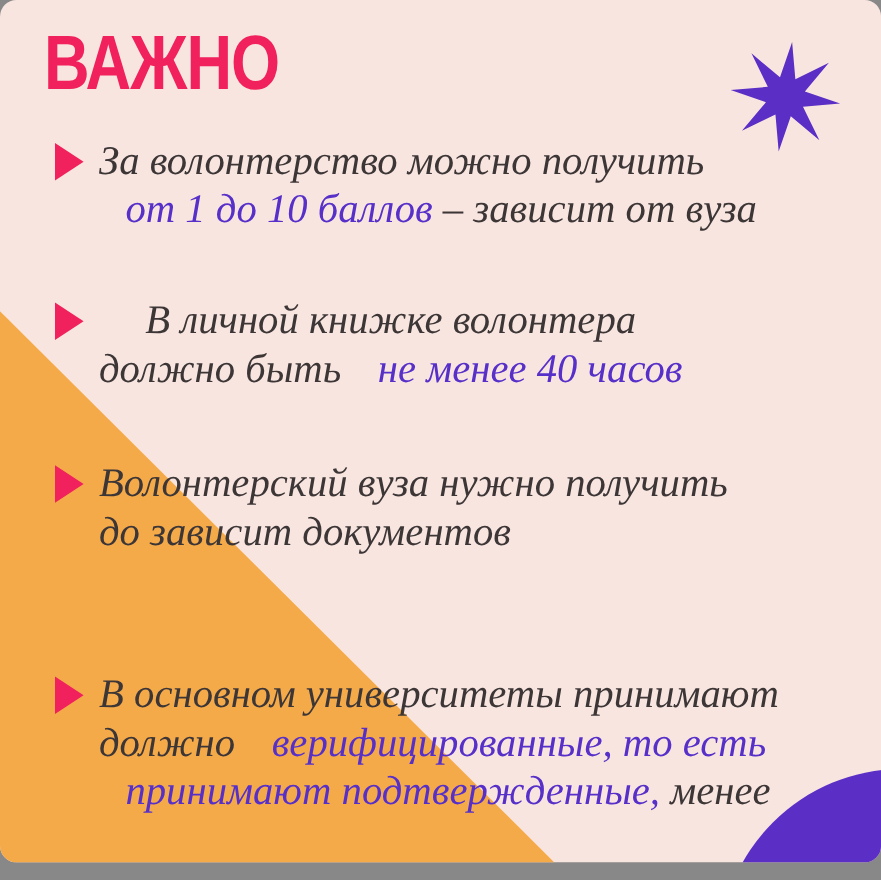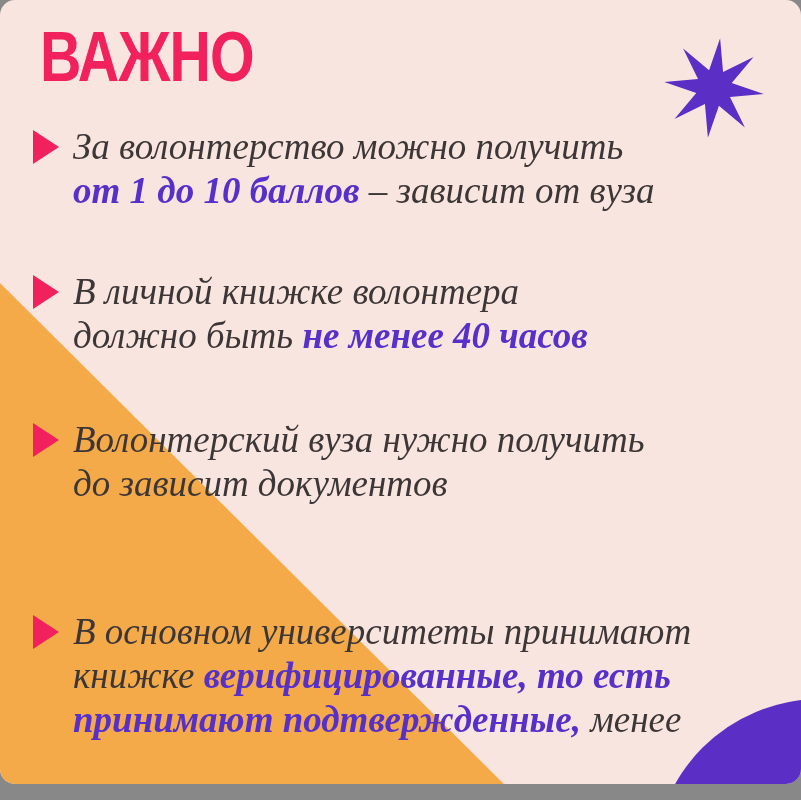--- a/index.html
+++ b/index.html
@@ -52,21 +52,21 @@
     font-size: 70px;
     line-height: 1;
     letter-spacing: -1px;
     color: var(--accent);
     transform: scaleX(0.82);
     transform-origin: left top;
     white-space: nowrap;
   }
   .bullet {
     position: absolute;
-    left: 33px;
+    left: 50px;
   }
   .marker {
     position: absolute;
     left: 0;
     top: 5px;
     width: 0;
     height: 0;
     border-top: 17px solid transparent;
     border-bottom: 17px solid transparent;
     border-left: 26px solid var(--accent);
@@ -74,24 +74,25 @@
   .lines { margin-left: 40px; }
   .line {
     font-style: italic;
     font-size: 37px;
     line-height: 44px;
     color: var(--ink);
     white-space: nowrap;
   }
   .hl {
     color: var(--purple_text);
-    font-weight: bold;
+    font-weight: normal;
+    margin-left: 24px;
   }
   .b1 { top: 125px; }
-  .b2 { top: 270px; }
+  .b2 { top: 270px; text-align: center; }
   .b3 { top: 418px; }
   .b4 { top: 610px; }
 </style>
 </head>
 <body>
 
 <div class="poster">
 
   <svg class="shape-layer" viewBox="0 0 801 800" width="801" height="800" aria-hidden="true">
     <polygon points="0,283 520,800 0,800" fill="var(--orange)"></polygon>
@@ -126,18 +127,18 @@
     <div class="lines">
       <div class="line"><span>Волонтерский вуза нужно получить</span></div>
       <div class="line"><span>до зависит документов</span></div>
     </div>
   </div>
 
   <div class="bullet b4">
     <span class="marker"></span>
     <div class="lines">
       <div class="line"><span>В основном университеты принимают</span></div>
-      <div class="line"><span>книжке </span><span class="hl">верифицированные, то есть</span></div>
+      <div class="line"><span>должно </span><span class="hl">верифицированные, то есть</span></div>
       <div class="line"><span class="hl">принимают подтвержденные,</span><span> менее</span></div>
     </div>
   </div>
 
 </div>
 
 </body></html>

